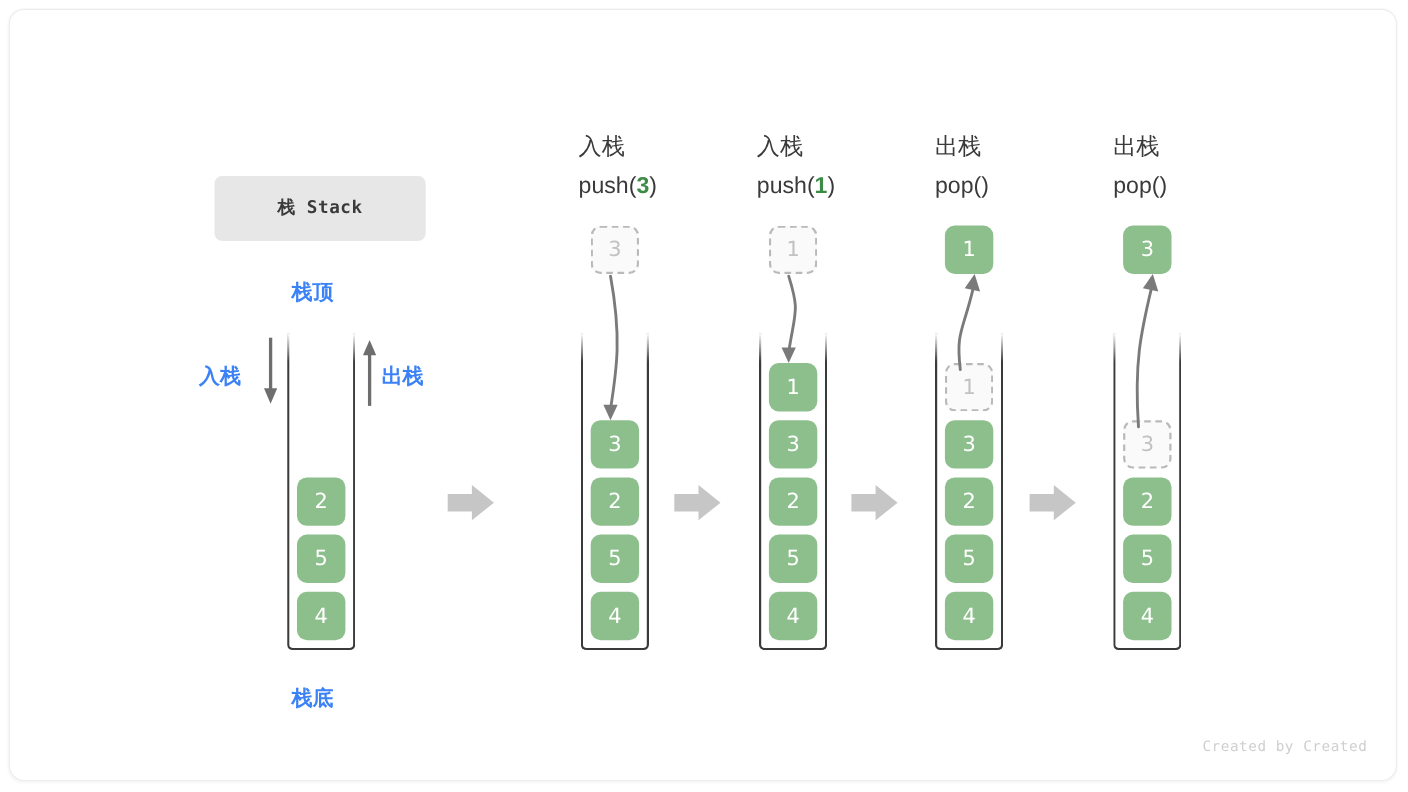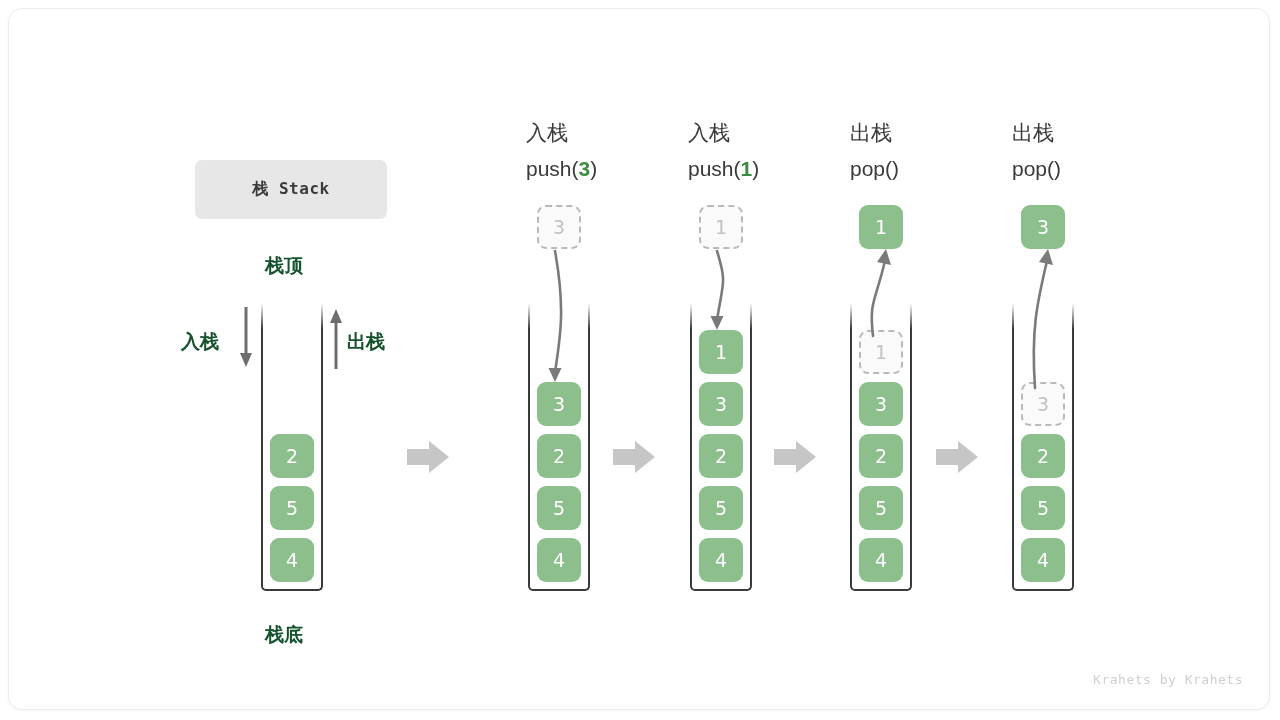--- a/index.html
+++ b/index.html
@@ -39,21 +39,21 @@
     color: #3a3a3a;
     letter-spacing: 0.5px;
     margin-top: 40px;
   }
 
   
   .cn-label {
     font-family: Liberation Sans, sans-serif;
     font-weight: bold;
     font-size: 19px;
-    color: #14532d;
+    color: #3b82f6;
     white-space: nowrap;
   }
   .col-head {
     font-family: "DejaVu Sans", "Liberation Sans", sans-serif;
     font-size: 21px;
     color: #3a3a3a;
     white-space: nowrap;
     line-height: 36px;
   }
   .col-head .mono {
@@ -216,15 +216,15 @@
       <div class="block abs solid" style="left: 1012px; top: 425px;">2</div>
       <div class="block abs solid" style="left: 1012px; top: 477px;">5</div>
       <div class="block abs solid" style="left: 1012px; top: 529px;">4</div>
       <div class="abs block solid" style="left: 1012px; top: 196px;">3</div>
       <svg class="abs" width="1262" height="702" style="left: 0px; top: 0px; pointer-events: none;">
         <path fill="none" stroke="#7a7a7a" stroke-width="2.6" stroke-linecap="round" d="M 1026 379 C 1022 320.95 1028 294 1038 252"></path>
         <polygon fill="#7a7a7a" points="1039,240 1030,253 1044,256"></polygon>
       </svg>
     </div>
 
-  <div class="abs" id="credit">Krahets by Krahets</div>
+  <div class="abs" id="credit">Created by Created</div>
 
 </div>
 
 </body></html>

